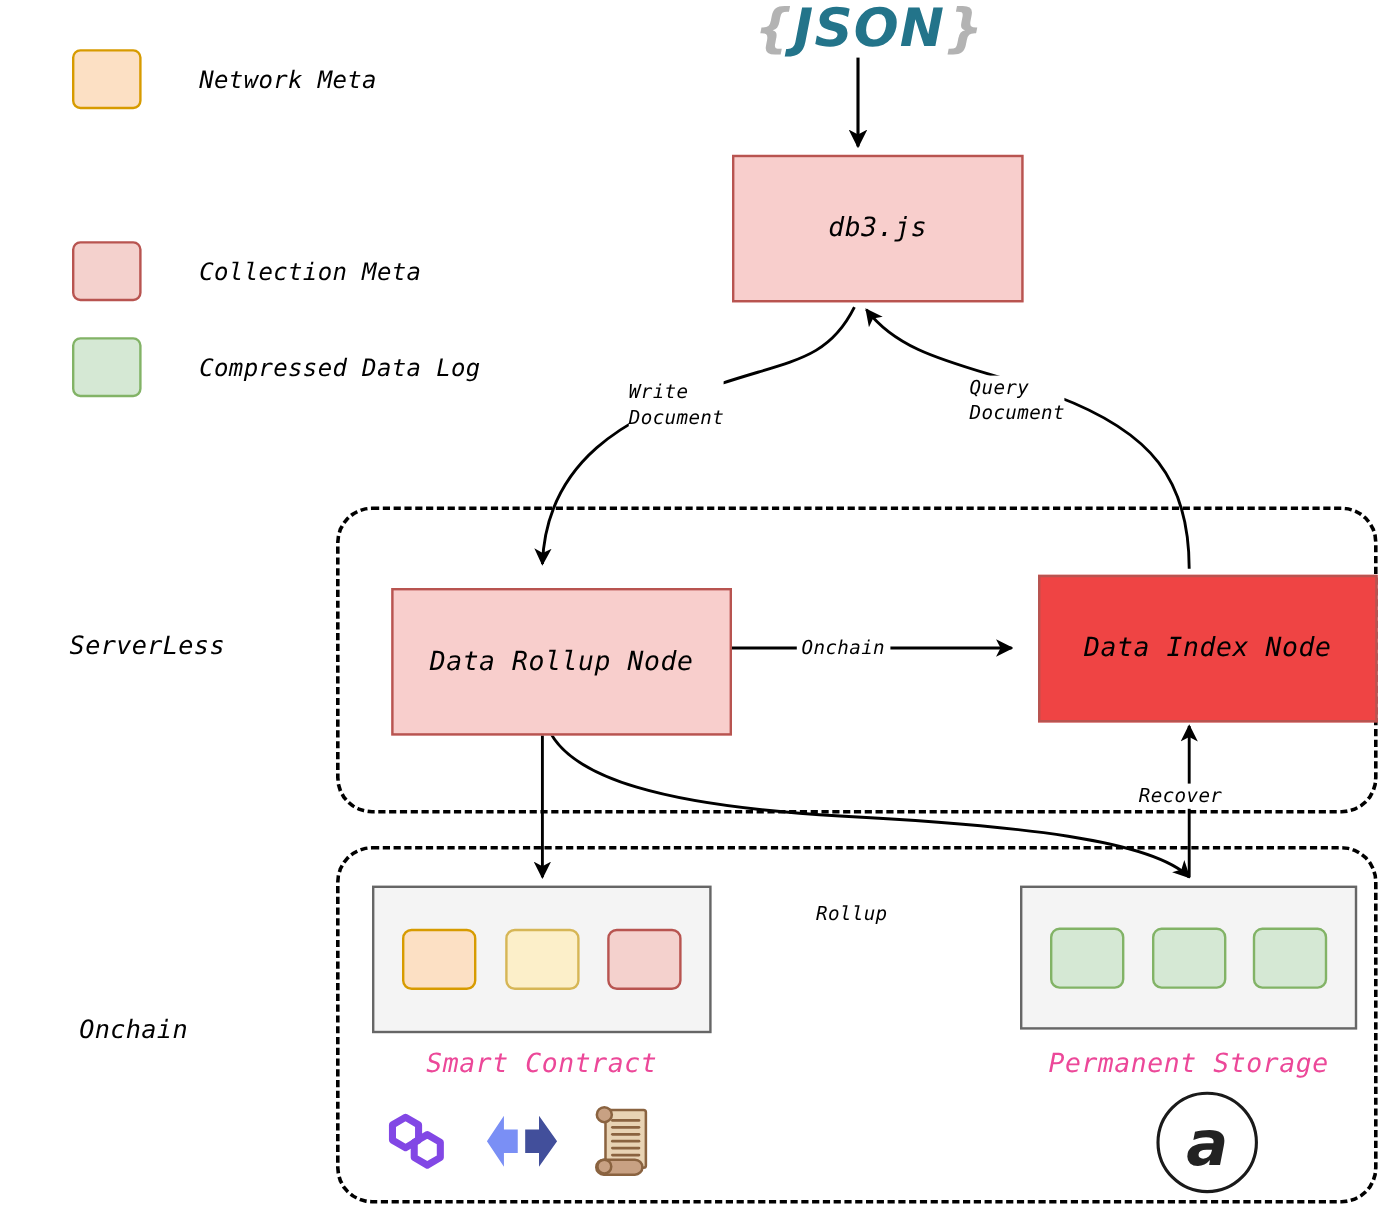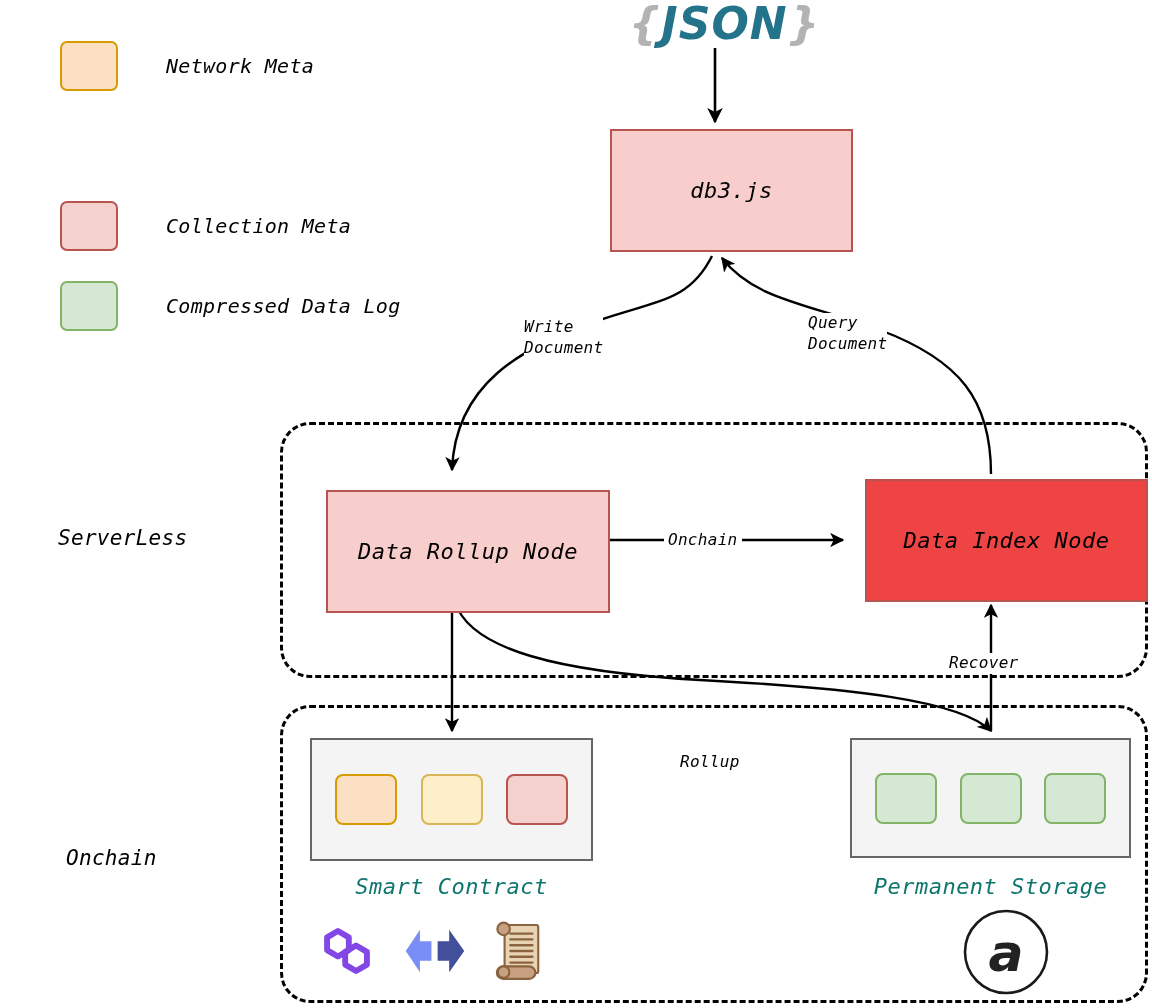--- a/index.html
+++ b/index.html
@@ -92,21 +92,21 @@
     width: 62px;
     height: 51px;
     border-radius: 8px;
     border-width: 2.5px;
     border-style: solid;
     box-sizing: border-box;
   }
   .panel-caption {
     position: absolute;
     font-size: 22px;
-    color: #0f766e;
+    color: #ec4899;
     text-align: center;
     white-space: nowrap;
     letter-spacing: 0.5px;
   }
 
   
   .edge-label {
     position: absolute;
     font-size: 16px;
     color: #000000;

